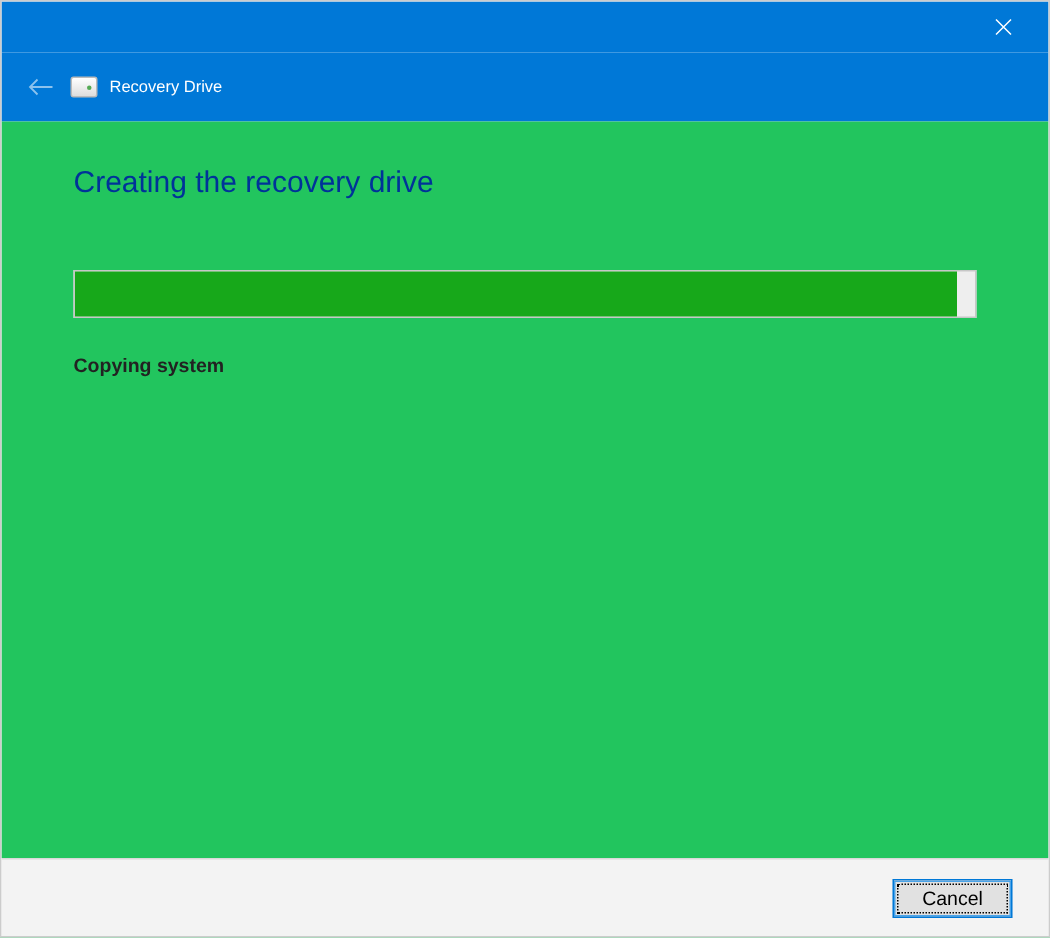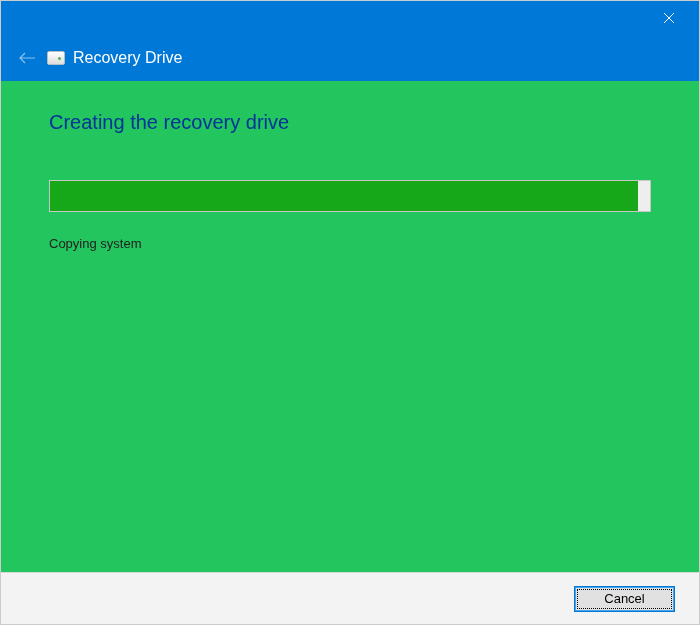--- a/index.html
+++ b/index.html
@@ -43,21 +43,21 @@
       margin-right: 8px;
       position: relative;
       border: 1px solid #bbb;
     }
     .drive-icon::after{
       content:"";
       position:absolute; right:3px; top:5px;
       width:3px; height:3px; background:#5a5; border-radius:50%;
     }
     .app-title {
-      font-size: 16px; color: #fff;
+      font-size: 11px; color: #fff;
     }
     .content {
       flex: 1;
       padding: 30px 48px 0 48px;
       background: #22c55e;
     }
     .page-title {
       color: #003399;
       font-size: 20px;
       font-weight: 400;
@@ -70,30 +70,31 @@
       position: relative;
       margin-bottom: 24px;
     }
     .progress-fill {
       height: 100%;
       background: #17a81a;
     }
     .status-text {
       font-size: 13px;
       color: #222;
+      font-weight: bold;
     }
     .footer {
       height: 52px;
       border-top: 1px solid #d9d9d9;
       background: #f3f3f3;
       display: flex; align-items: center; justify-content: flex-end;
       padding-right: 24px;
     }
     .cancel-btn {
-      height: 26px; width: 101px;
+      height: 26px; width: 80px;
       font-size: 13px;
       background: #e1e1e1;
       border: 1px solid #0078d7;
       outline: 1px dotted #000;
       outline-offset: -4px;
       box-shadow: inset 0 0 0 1px #4aa3e8;
       cursor: default;
       font-family: inherit;
     }
   </style>

